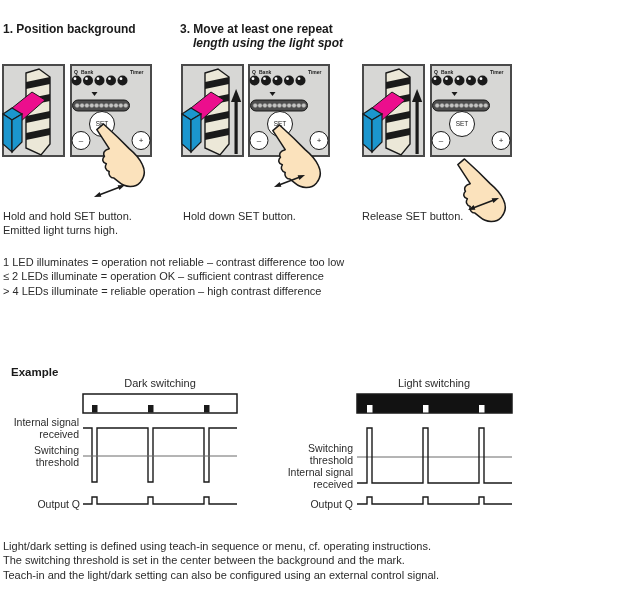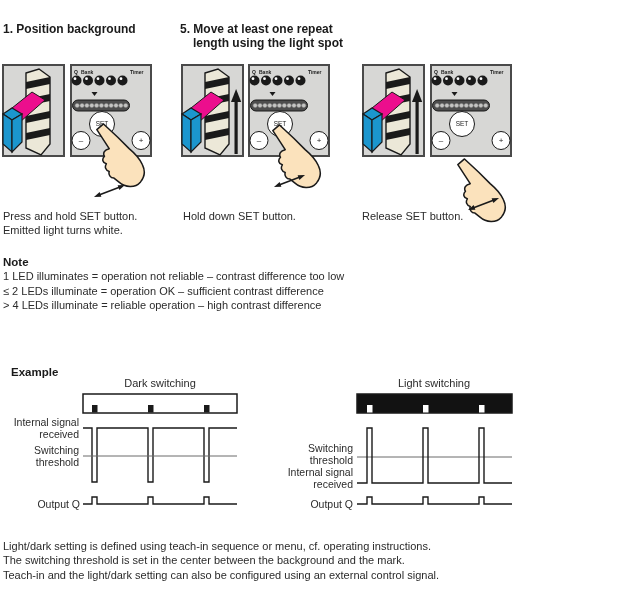--- a/index.html
+++ b/index.html
@@ -1,20 +1,20 @@
 <!DOCTYPE html>
 <html><head>
 <meta charset="utf-8">
 <style>
   html,body{margin:0;padding:0;background:#fff;}
   #page{position:relative;width:634px;height:588px;background:#fff;
         font-family:"Liberation Sans","DejaVu Sans",sans-serif;color:#2b2b2b;overflow:hidden;margin-top:20px;}
   .abs{position:absolute;}
   .step-heading{font-size:12px;font-weight:bold;color:#1a1a1a;line-height:13.5px;}
-  .step-heading .indent{padding-left:13px;display:block;}
+  .step-heading .indent{padding-left:13px;display:block;font-style:italic;}
   .body-text{font-size:11px;line-height:14.3px;color:#2b2b2b;}
   .bold-head{font-size:11.5px;font-weight:bold;color:#1a1a1a;line-height:14.3px;}
   svg{display:block;}
   svg text{font-family:"Liberation Sans","DejaVu Sans",sans-serif;}
   .panel-label{font-size:5px;font-weight:bold;fill:#1a1a1a;}
   .btn-label{fill:#1a1a1a;}
   .diag-label{font-size:10.5px;fill:#2b2b2b;}
   .diag-title{font-size:11px;fill:#2b2b2b;}
 </style>
 </head>
@@ -30,21 +30,21 @@
       <g id="move-arrow-shape">
         <path d="M7,15 L28,7" stroke="#1a1a1a" stroke-width="1.6" fill="none"></path>
         <polygon points="33,5 27.4,9.9 25.6,5.3" fill="#1a1a1a"></polygon>
         <polygon points="2,17 9.4,16.7 7.6,12.1" fill="#1a1a1a"></polygon>
       </g>
     </defs>
   </svg>
 
   <div class="abs step-heading" style="left:3px;top:3px;">1. Position background</div>
   <div class="abs step-heading" style="left:180px;top:3px;">
-    <span>5. Move at least one repeat</span>
+    <span>3. Move at least one repeat</span>
     <span class="indent">length using the light spot</span>
   </div>
 
   <svg class="abs" style="left:2px;top:44px;" width="63" height="93" viewBox="0 0 63 93">
     <rect x="1" y="1" width="61" height="91" fill="#d7d7d5" stroke="#4a4a4a" stroke-width="2"></rect>
     <g>
       <polygon points="24,9 37,5 48,13 48,80 39,91 24,84" fill="#ece8d8" stroke="#1a1a1a" stroke-width="1.4"></polygon>
       <polygon points="24,18 48,13 48,20 24,25" fill="#1a1a1a"></polygon>
       <polygon points="24,35 48,30 48,37 24,42" fill="#1a1a1a"></polygon>
       <polygon points="24,52 48,47 48,54 24,59" fill="#1a1a1a"></polygon>
@@ -259,28 +259,27 @@
   </svg>
 
   <svg class="abs" style="left:455px;top:138px;" width="57" height="76" viewBox="0 0 60 80">
       <use href="#hand-shape"></use>
     </svg>
   <svg class="abs" style="left:466px;top:173px;" width="36" height="22" viewBox="0 0 36 22">
       <use href="#move-arrow-shape"></use>
     </svg>
 
   <div class="abs body-text" style="left:3px;top:189px;">
-    <div>Press and hold SET button.</div>
-    <div>Emitted light turns white.</div>
+    <div>Hold and hold SET button.</div>
+    <div>Emitted light turns high.</div>
   </div>
   <div class="abs body-text" style="left:183px;top:189px;">Hold down SET button.</div>
   <div class="abs body-text" style="left:362px;top:189px;">Release SET button.</div>
 
   <div class="abs" style="left:3px;top:235px;width:630px;">
-    <div class="bold-head">Note</div>
     <div class="body-text">1 LED illuminates = operation not reliable – contrast difference too low</div>
     <div class="body-text">≤ 2 LEDs illuminate = operation OK – sufficient contrast difference</div>
     <div class="body-text">&gt; 4 LEDs illuminate = reliable operation – high contrast difference</div>
   </div>
 
   <div class="abs bold-head" style="left:11px;top:345px;">Example</div>
 
   <svg class="abs" style="left:0;top:352px;" width="634" height="150" viewBox="0 0 634 150">
 
     <g>

